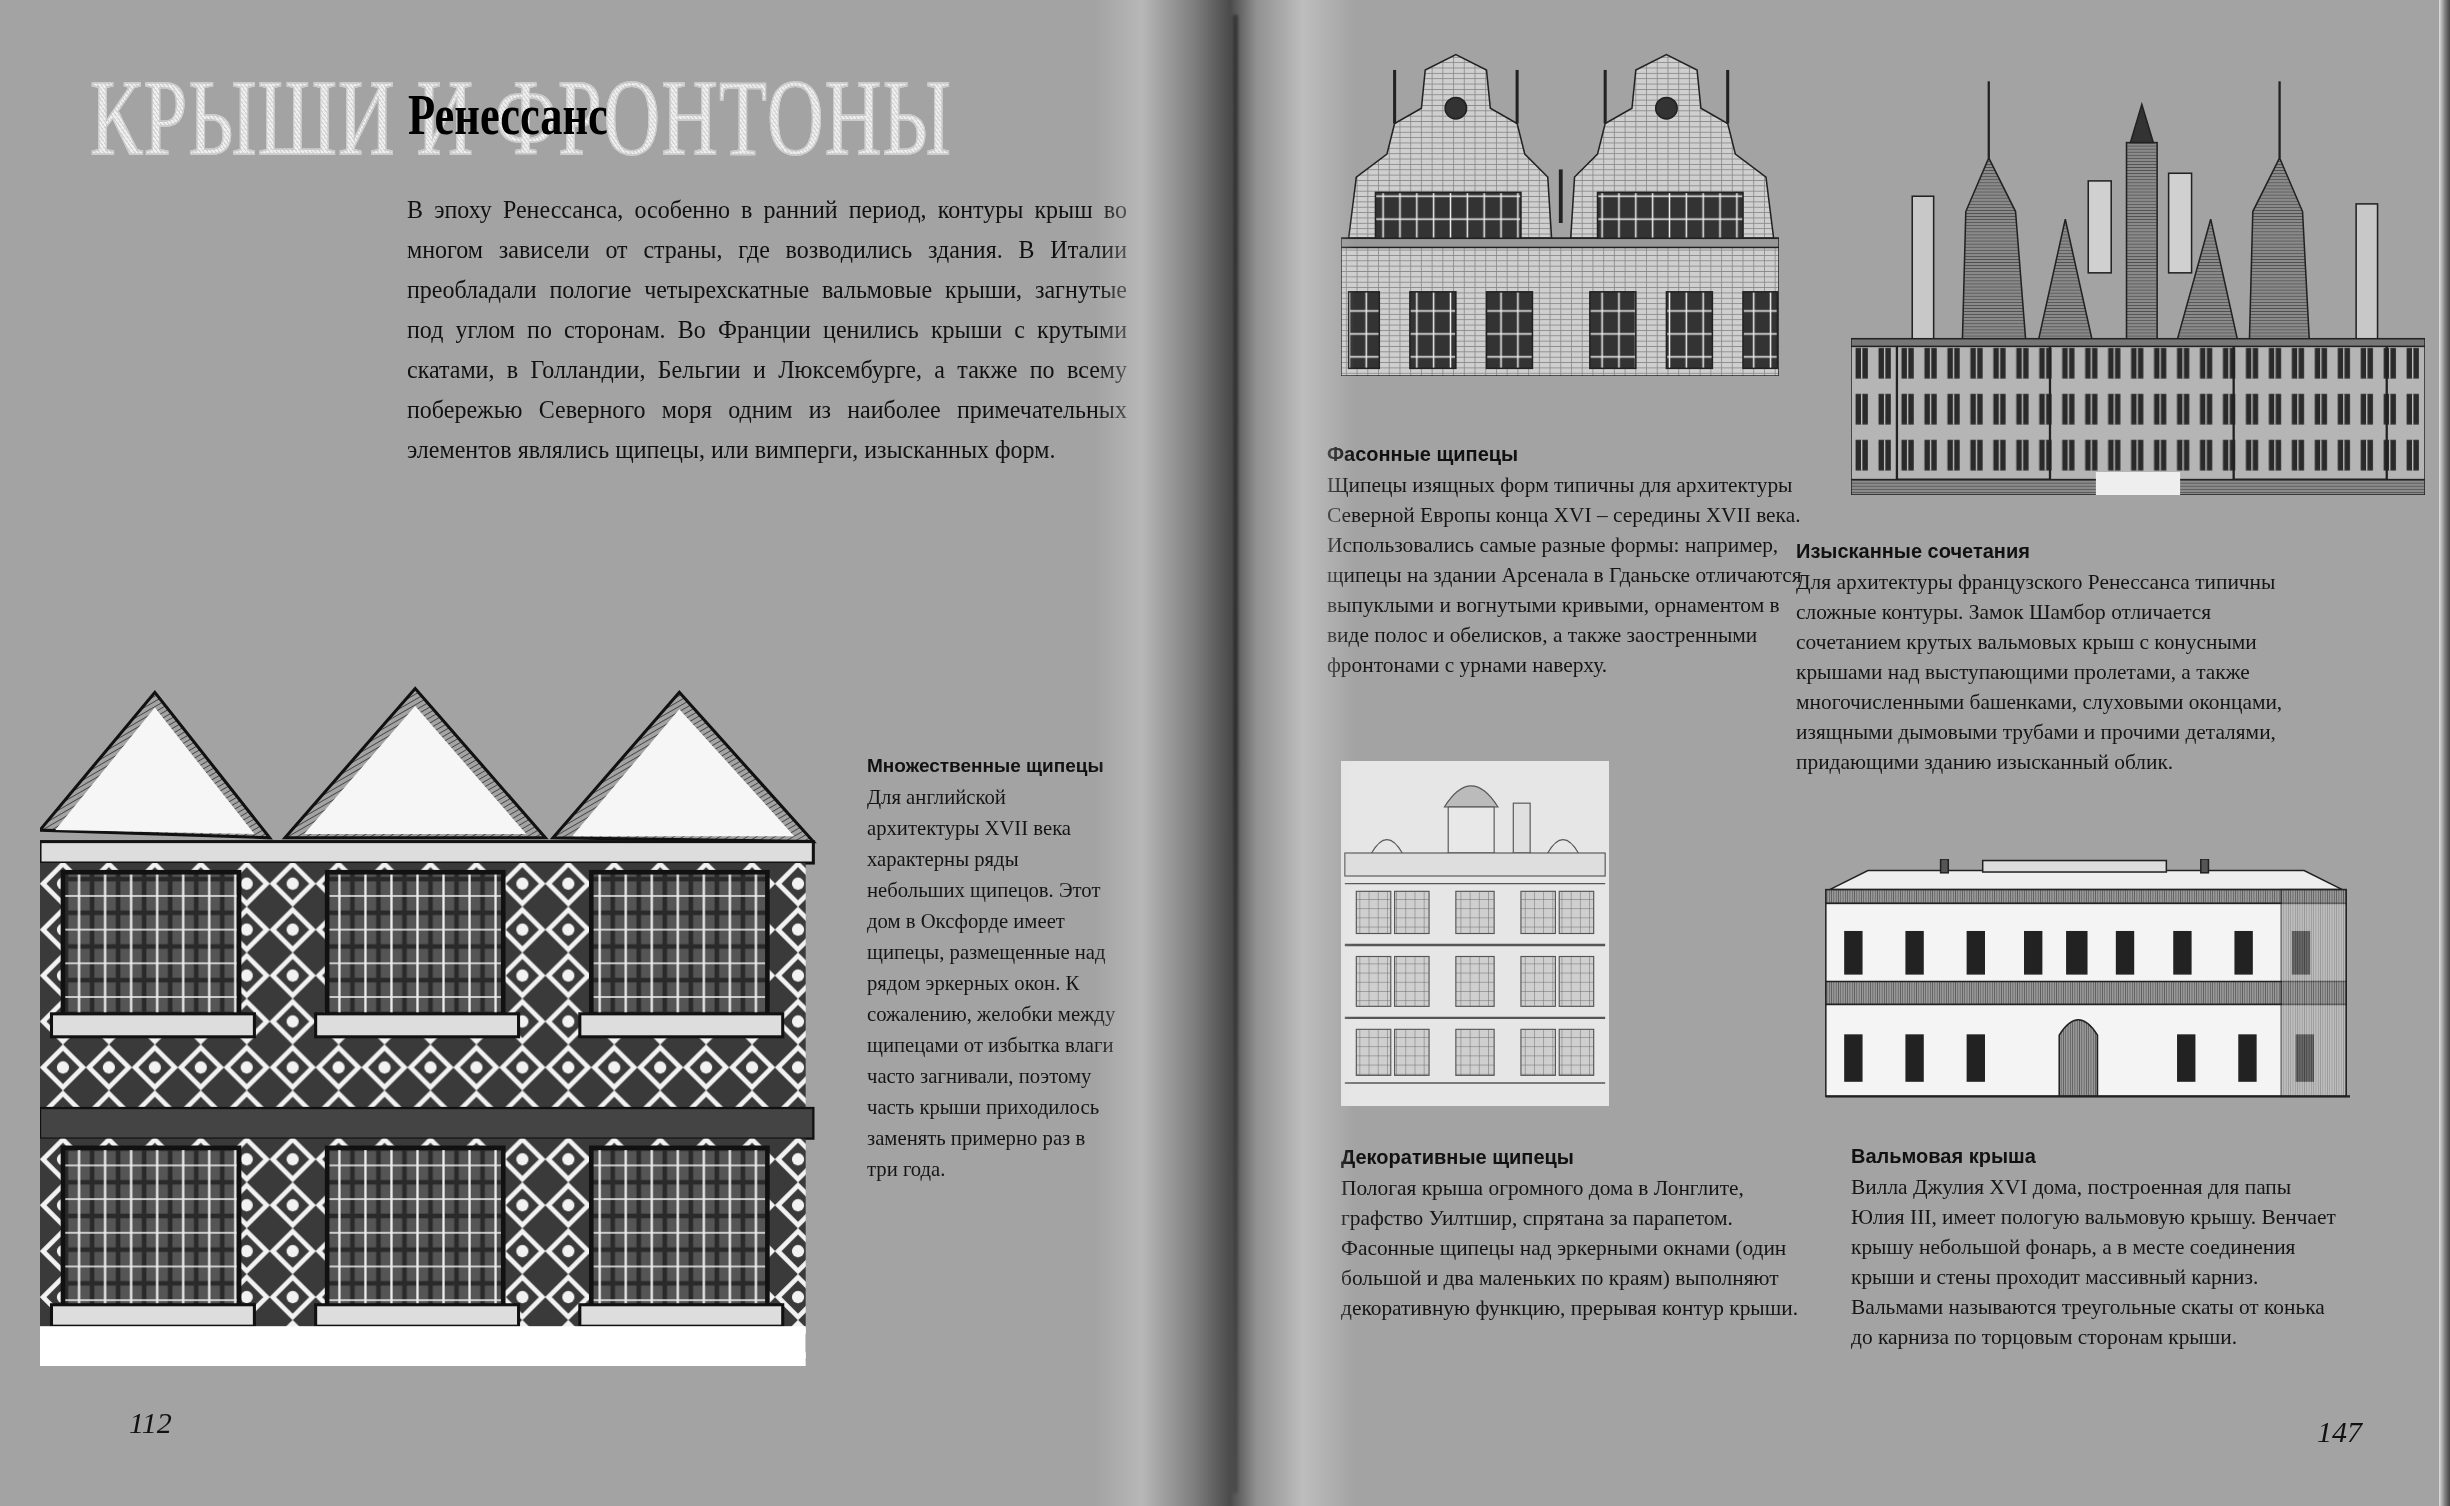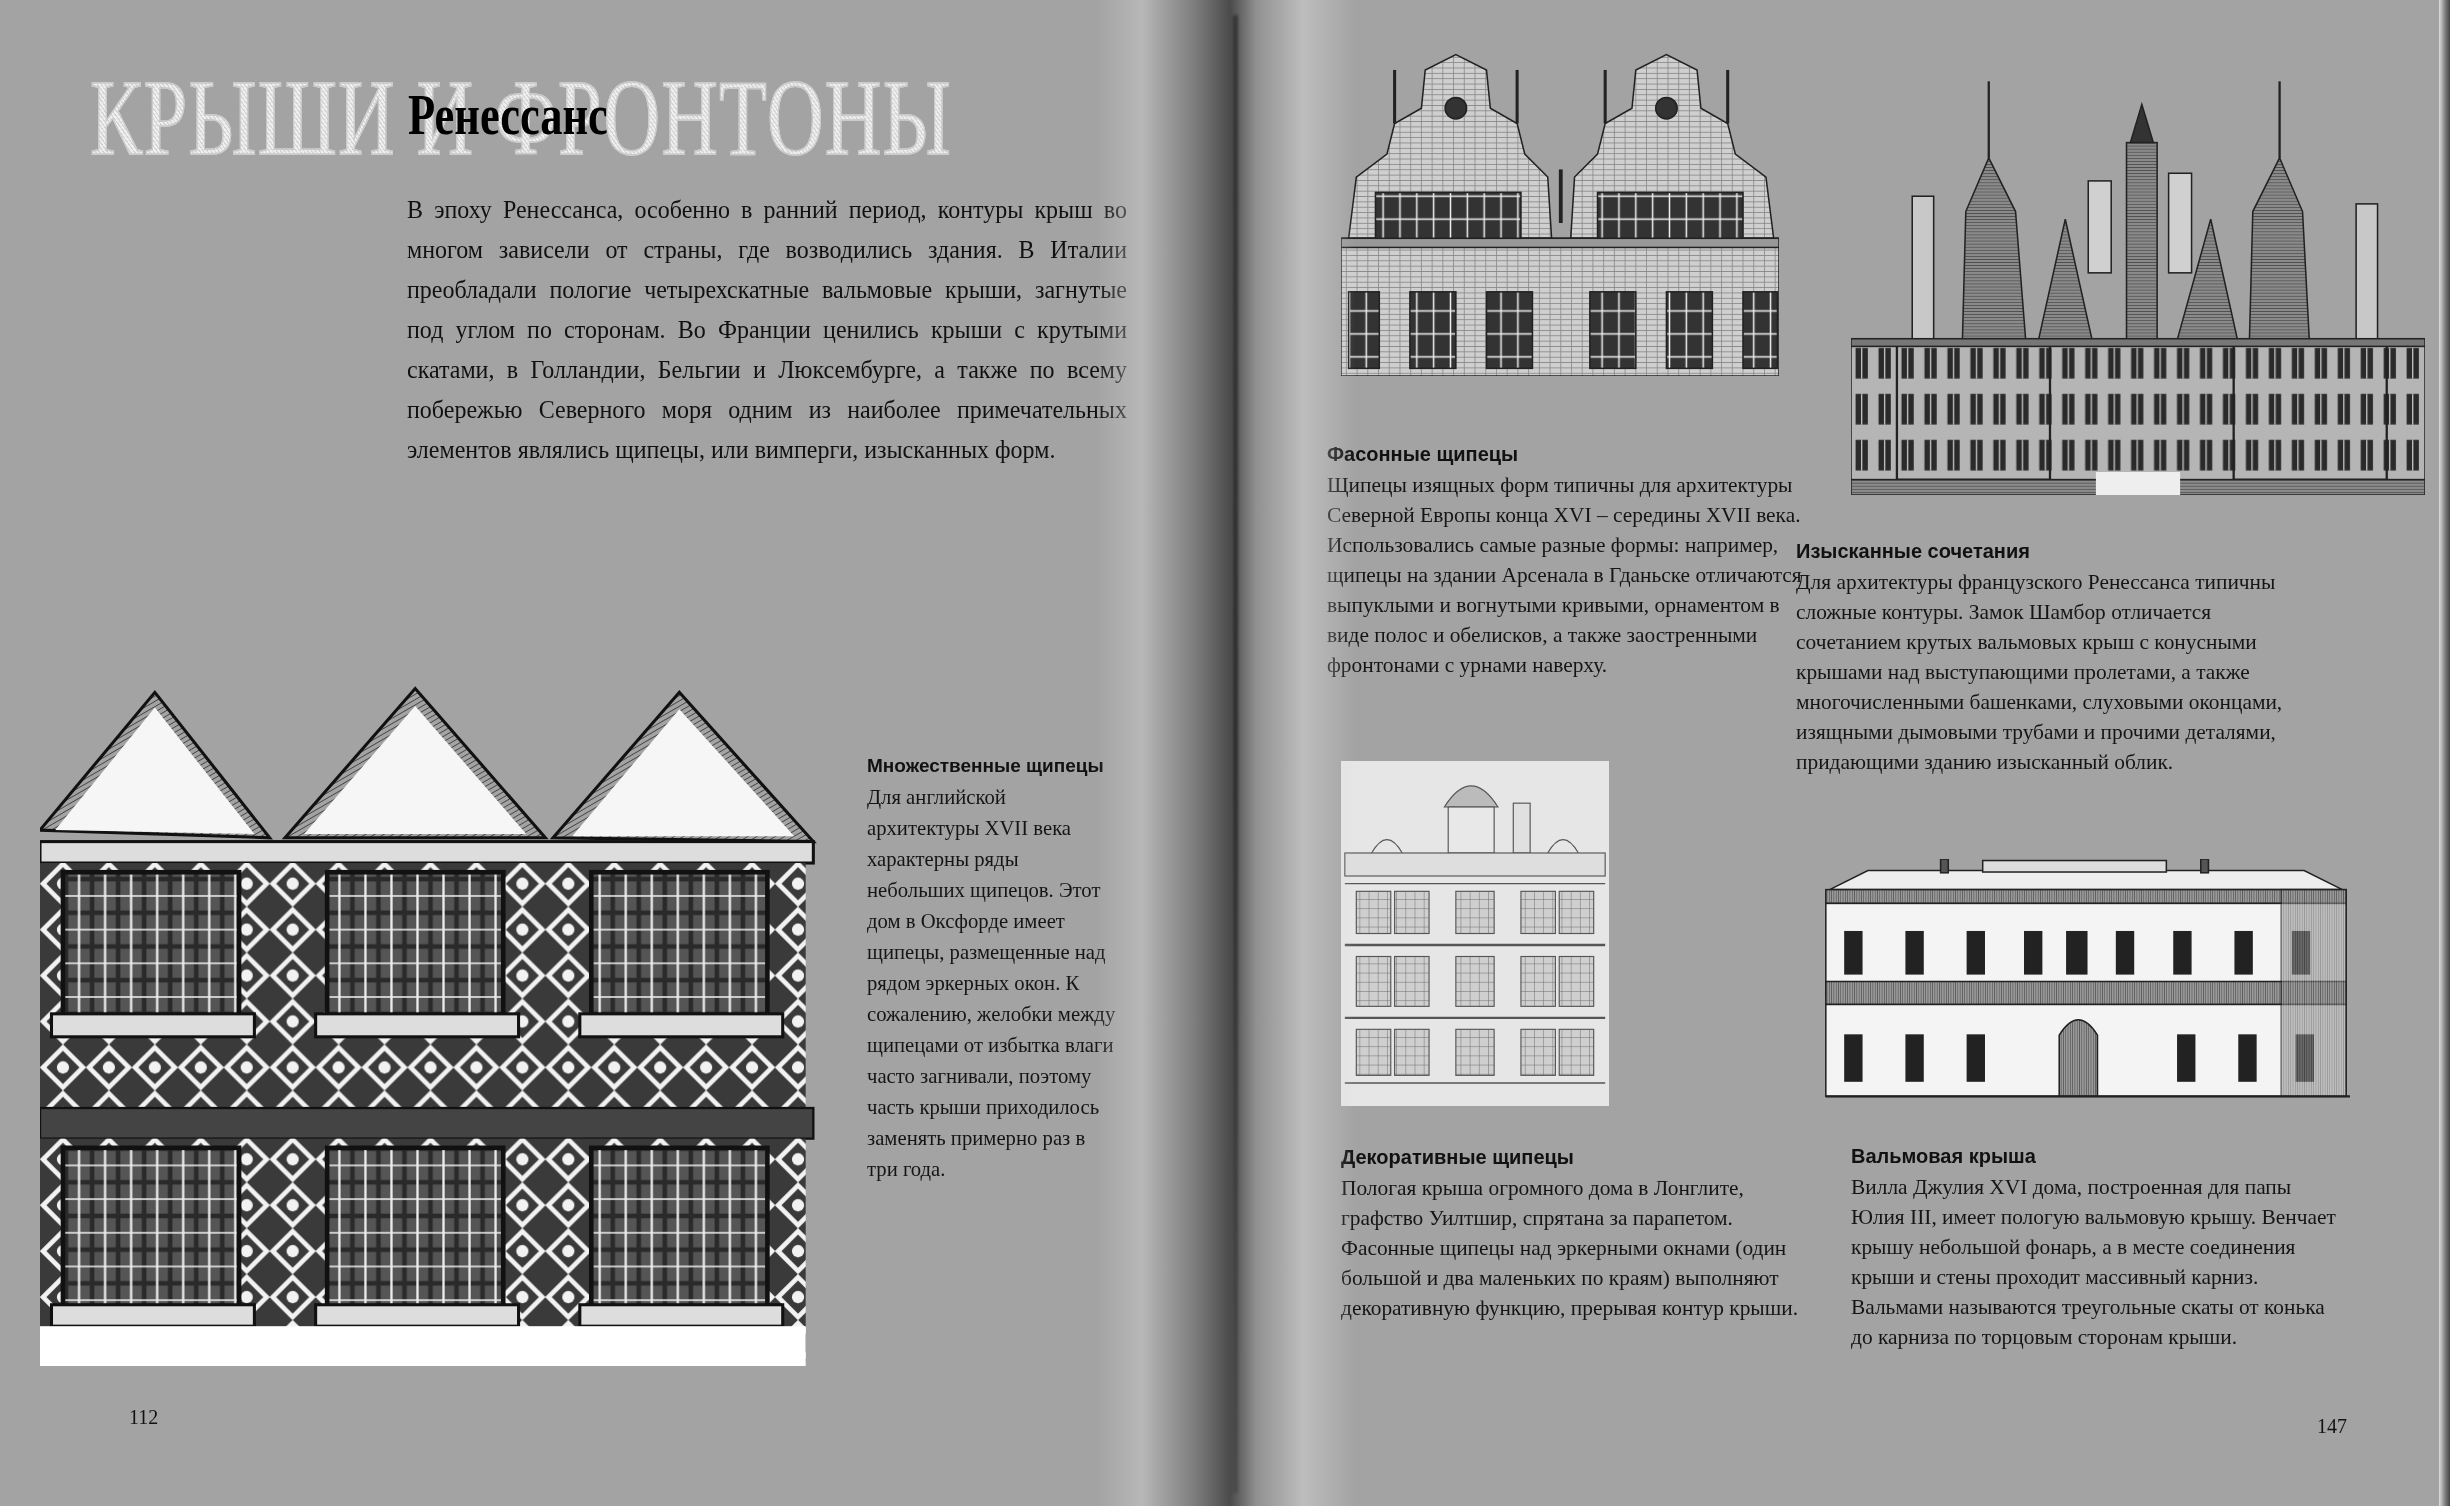--- a/index.html
+++ b/index.html
@@ -70,21 +70,21 @@
   }
   .cap-multi { left:867px; top:750px; width:253px; }
   .cap-multi h3 { font-size:19px; line-height:32px; }
   .cap-multi p { font-size:20.7px; line-height:31px; }
   .cap-fason { left:1327px; top:439px; width:490px; }
   .cap-izysk { left:1796px; top:536px; width:498px; }
   .cap-dekor { left:1341px; top:1142px; width:490px; }
   .cap-valm { left:1851px; top:1141px; width:498px; }
 
   .page-num {
-    position:absolute; font-size:20px; color:#111;
+    position:absolute; font-style:italic; font-size:30px; color:#111;
     font-family:"Liberation Serif",serif;
   }
   .pn-left { left:129px; top:1406px; }
   .pn-right { left:2317px; top:1415px; }
 
   .illus { position:absolute; overflow:hidden; }
   .illus svg { display:block; width:100%; height:100%; }
   .ill-oxford { left:40px; top:677px; width:781px; height:689px; }
   .ill-gdansk { left:1341px; top:47px; width:438px; height:329px; }
   .ill-chambord { left:1851px; top:66px; width:574px; height:429px; }

